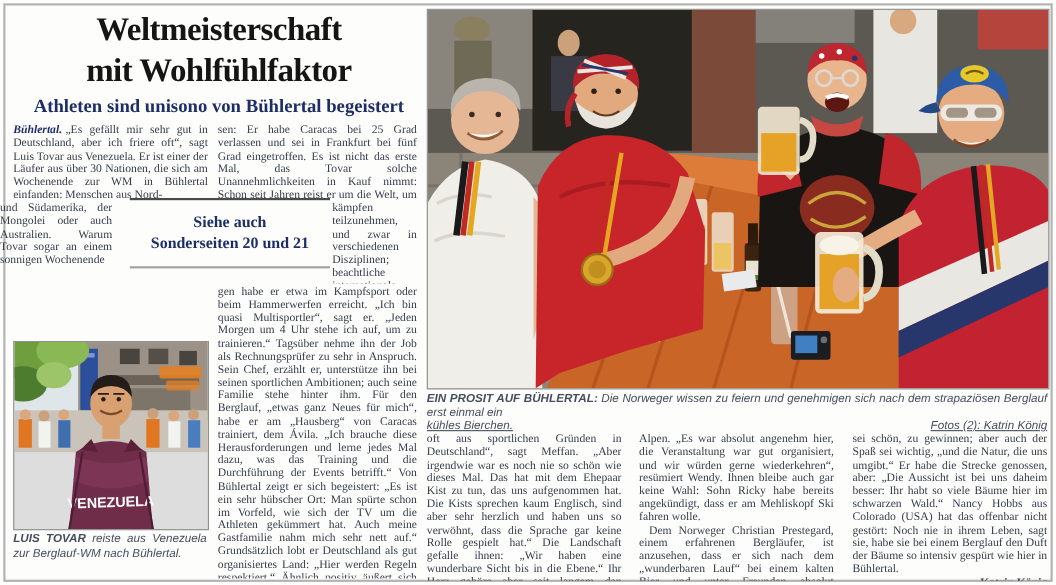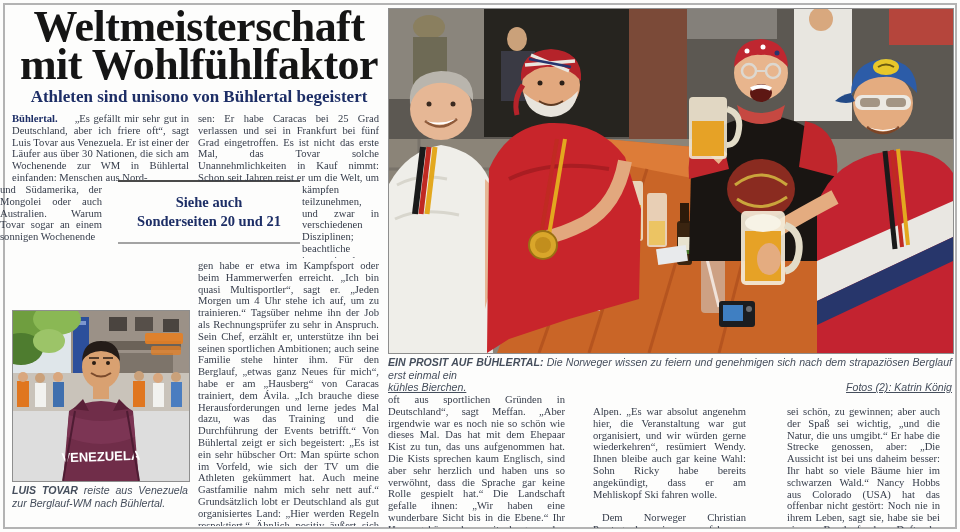--- a/index.html
+++ b/index.html
@@ -1,36 +1,36 @@
 <!DOCTYPE html>
 <html><head>
 <meta charset="utf-8">
 <style>
   html,body{margin:0;padding:0;background:#e8e8e8;}
   .page{position:relative;width:960px;height:532px;background:#fdfdfc;overflow:hidden;
         font-family:"Liberation Serif",serif;color:#353c4a;}
   .frame{position:absolute;inset:3px;border:2px solid #b3b3b3;pointer-events:none;}
   .abs{position:absolute;}
   .headline{left:10px;top:8px;width:378px;text-align:center;font-weight:bold;color:#151515;
-            font-size:44px;line-height:38px;letter-spacing:-0.5px;}
+            font-size:30px;line-height:38px;letter-spacing:-0.5px;}
   .subtitle{left:10px;top:87px;width:378px;text-align:center;font-weight:bold;
             color:#1d2e66;font-size:17px;}
   .body-col{font-size:10.6px;line-height:11.8px;text-align:justify;overflow:hidden;}
-  .lead{font-weight:bold;color:#1d2e66;margin-right:17px;}
+  .lead{font-weight:bold;color:#1d2e66;margin-right:3px;font-style:italic;}
   .callout{left:118px;top:180px;width:182px;height:60px;border-top:2px solid #4a4a4a;
            border-bottom:2px solid #a3a3a3;display:flex;flex-direction:column;
            justify-content:center;text-align:center;color:#1d2e66;font-size:14.5px;
            font-weight:600;line-height:19px;}
   .photo{border:1px solid #8e8e8e;background:#ddd;overflow:hidden;}
   .caption{font-family:"Liberation Sans",sans-serif;font-style:italic;font-size:10.6px;
            line-height:12.6px;color:#454e5c;text-align:justify;}
   .caption .cap-lead{font-weight:bold;}
   .bigcap-row2{display:flex;justify-content:space-between;text-decoration:underline;}
   .bottom-col{top:394px;height:134px;}
-  .bottom-col p{margin:12px;}
+  .bottom-col p{margin:0;}
   .indent{text-indent:9px;}
   .author{text-align:right;font-weight:bold;margin-top:1px;}
   svg{display:block;}
 </style>
 </head>
 <body>
 
 <div class="page">
   <div class="frame"></div>
 

